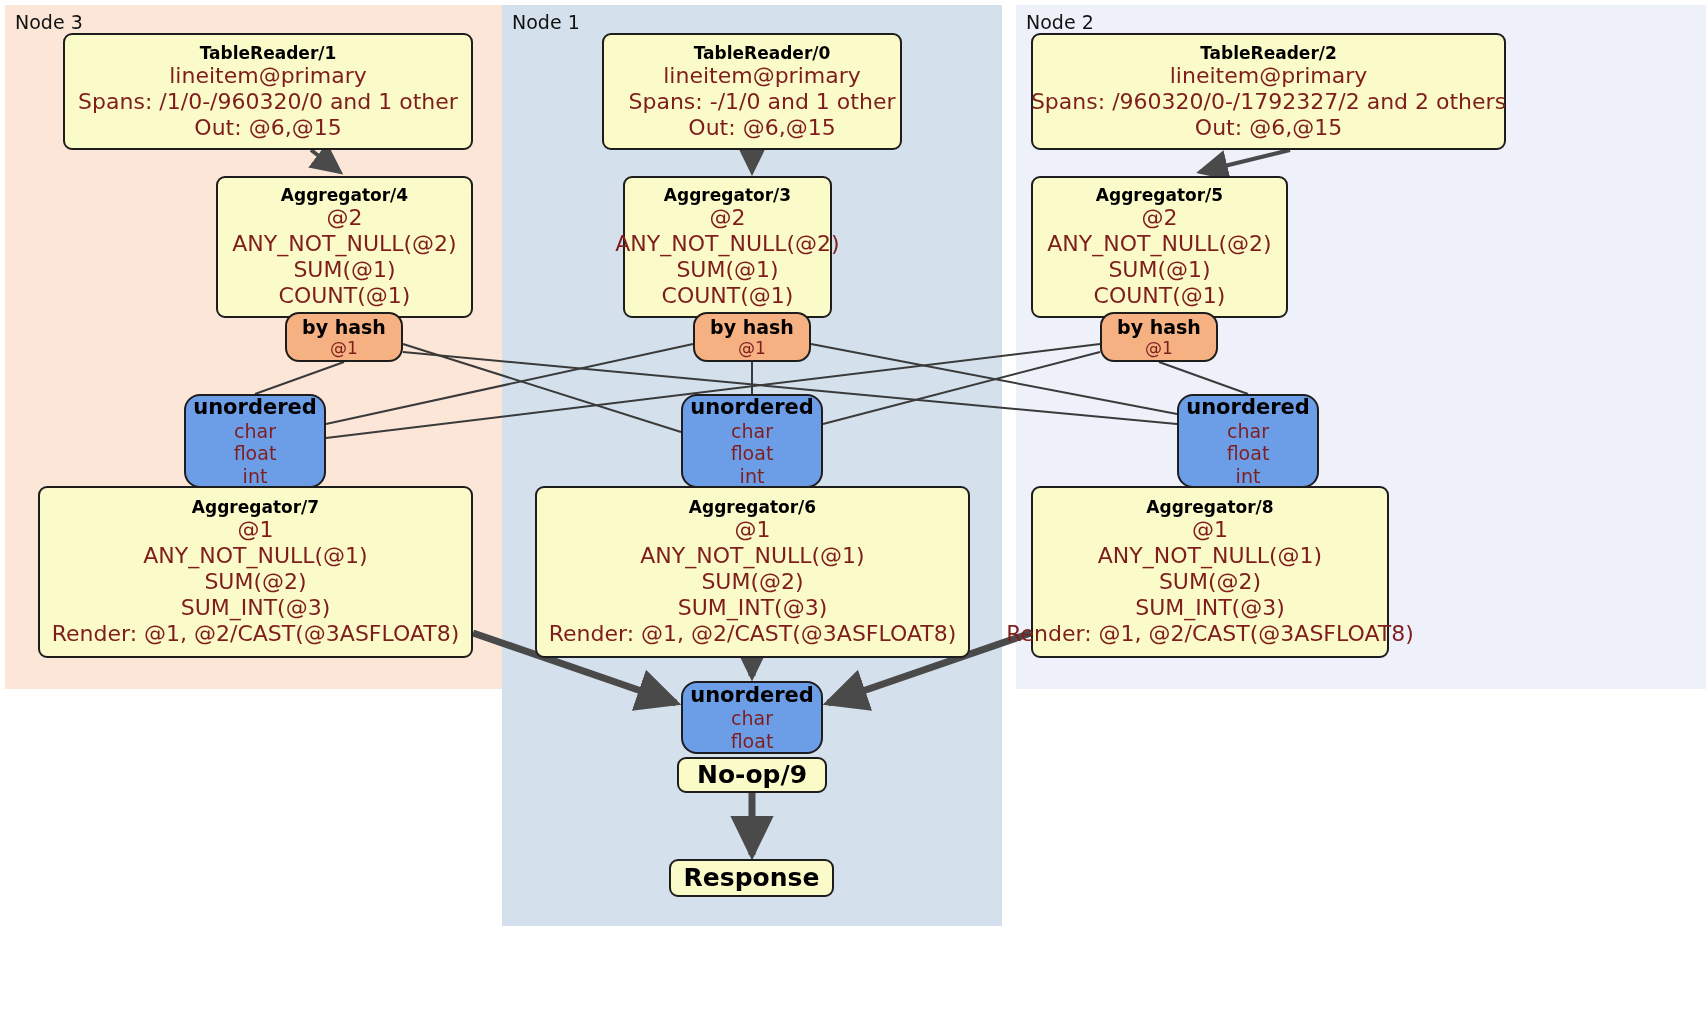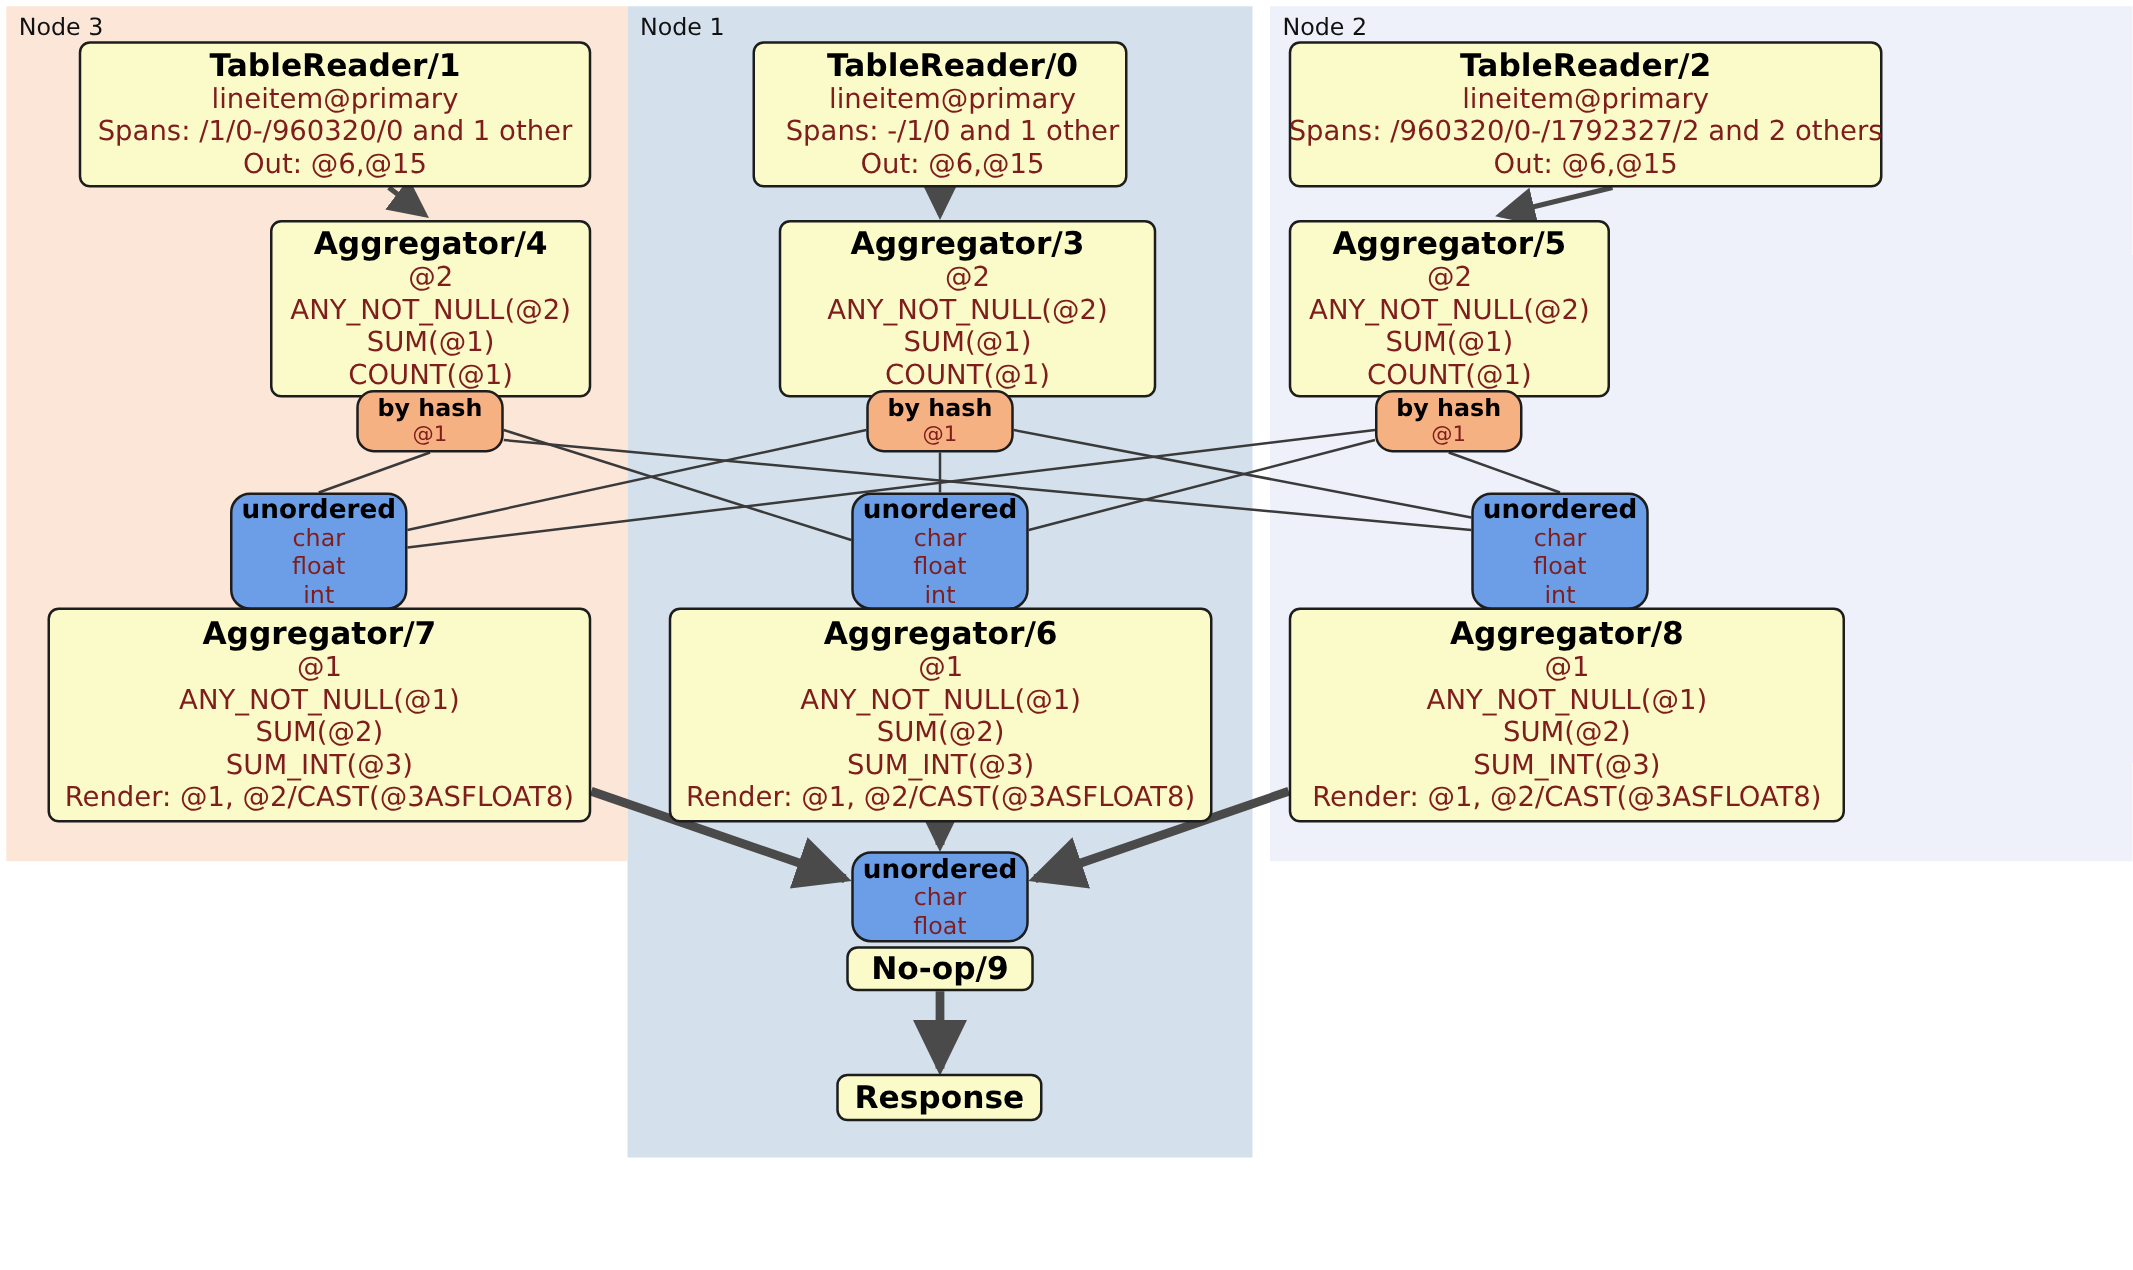--- a/index.html
+++ b/index.html
@@ -38,21 +38,21 @@
     border: 2px solid #1d1d1d;
     text-align: center;
     display: flex;
     flex-direction: column;
     justify-content: center;
     align-items: center;
     line-height: 1.18;
   }
   .node .title {
     font-weight: bold;
-    font-size: 25px;
+    font-size: 17px;
     color: #000;
     white-space: nowrap;
   }
   .node .line {
     font-size: 22px;
     color: #7f1d1d;
     white-space: nowrap;
   }
   .proc {
     background: #fbfbc9;
@@ -167,21 +167,21 @@
   </div>
 
   <div class="node proc" style="left:216px;top:176px;width:257px;height:142px;">
     <div class="title">Aggregator/4</div>
     <div class="line">@2</div>
     <div class="line">ANY_NOT_NULL(@2)</div>
     <div class="line">SUM(@1)</div>
     <div class="line">COUNT(@1)</div>
   </div>
 
-  <div class="node proc" style="left:623px;top:176px;width:302px;height:142px;">
+  <div class="node proc" style="left:623px;top:176px;width:209px;height:142px;">
     <div class="title">Aggregator/3</div>
     <div class="line">@2</div>
     <div class="line">ANY_NOT_NULL(@2)</div>
     <div class="line">SUM(@1)</div>
     <div class="line">COUNT(@1)</div>
   </div>
 
   <div class="node proc" style="left:1031px;top:176px;width:257px;height:142px;">
     <div class="title">Aggregator/5</div>
     <div class="line">@2</div>
@@ -237,21 +237,21 @@
 
   <div class="node proc" style="left:535px;top:486px;width:435px;height:172px;">
     <div class="title">Aggregator/6</div>
     <div class="line">@1</div>
     <div class="line">ANY_NOT_NULL(@1)</div>
     <div class="line">SUM(@2)</div>
     <div class="line">SUM_INT(@3)</div>
     <div class="line">Render: @1, @2/CAST(@3ASFLOAT8)</div>
   </div>
 
-  <div class="node proc" style="left:1031px;top:486px;width:445px;height:172px;">
+  <div class="node proc" style="left:1031px;top:486px;width:358px;height:172px;">
     <div class="title">Aggregator/8</div>
     <div class="line">@1</div>
     <div class="line">ANY_NOT_NULL(@1)</div>
     <div class="line">SUM(@2)</div>
     <div class="line">SUM_INT(@3)</div>
     <div class="line">Render: @1, @2/CAST(@3ASFLOAT8)</div>
   </div>
 
   <div class="node sink" style="left:681px;top:681px;width:142px;height:73px;">
     <div class="title">unordered</div>

